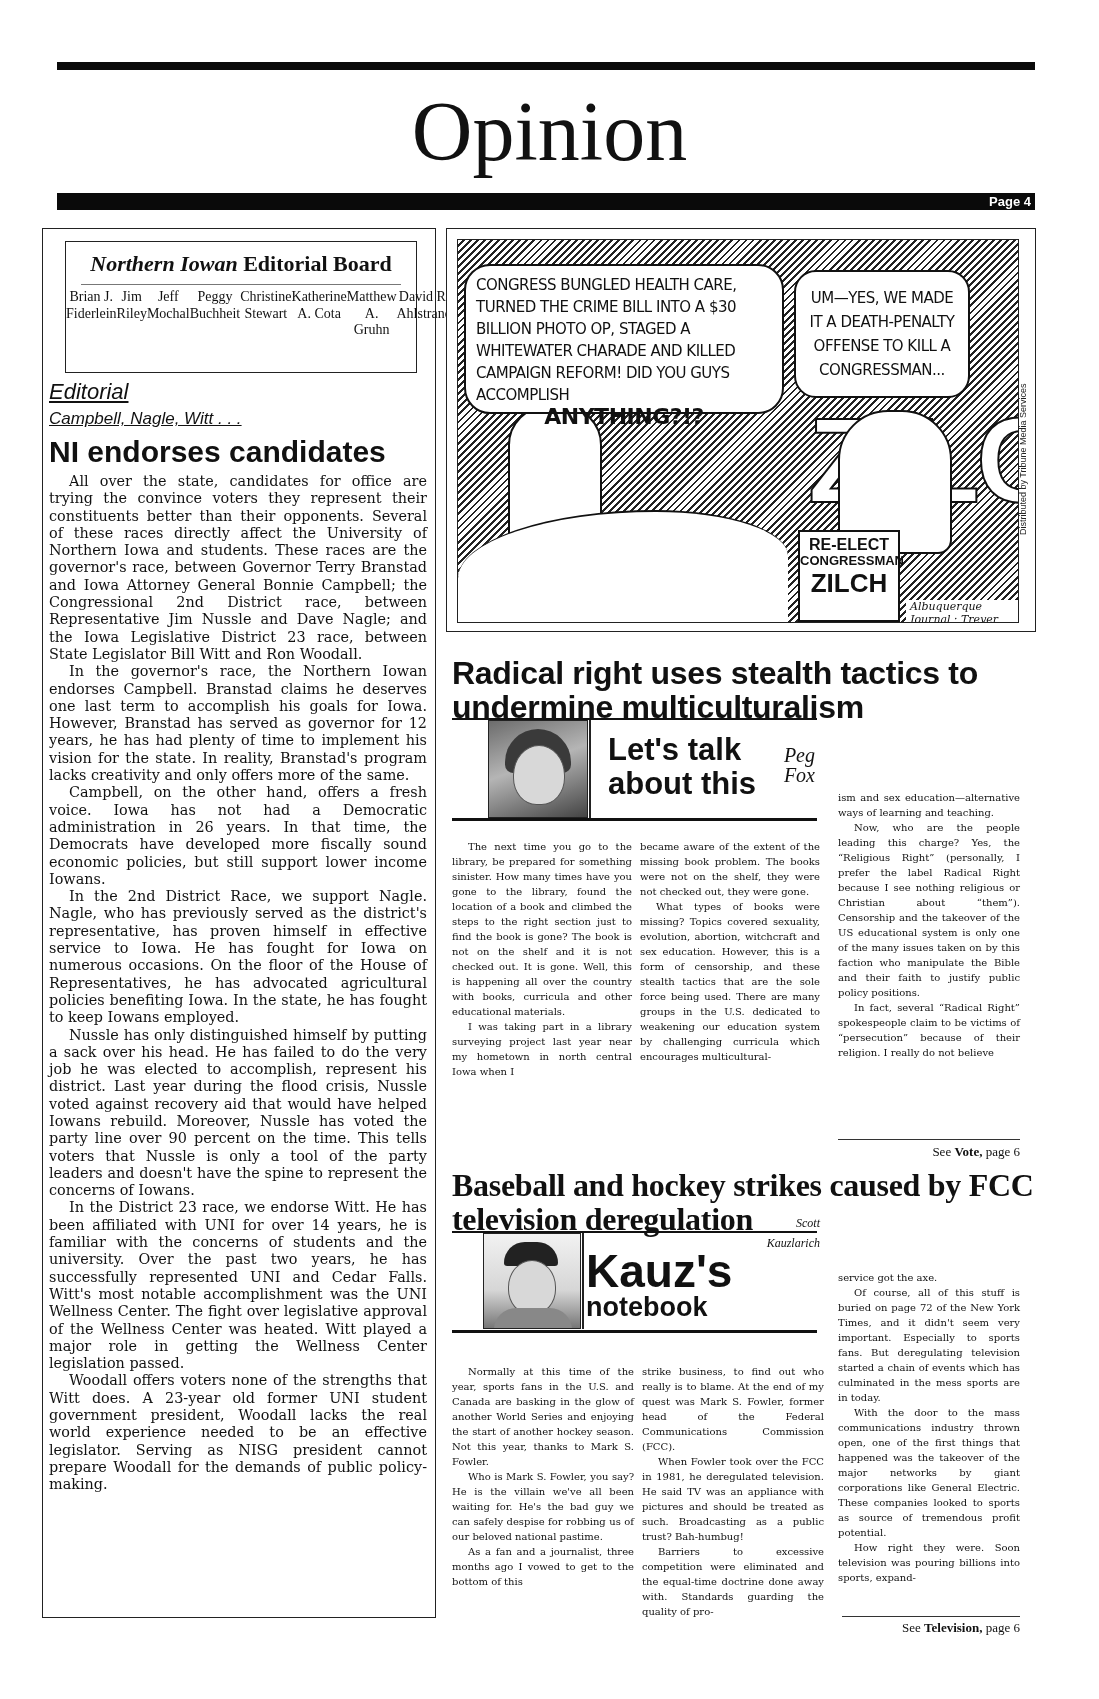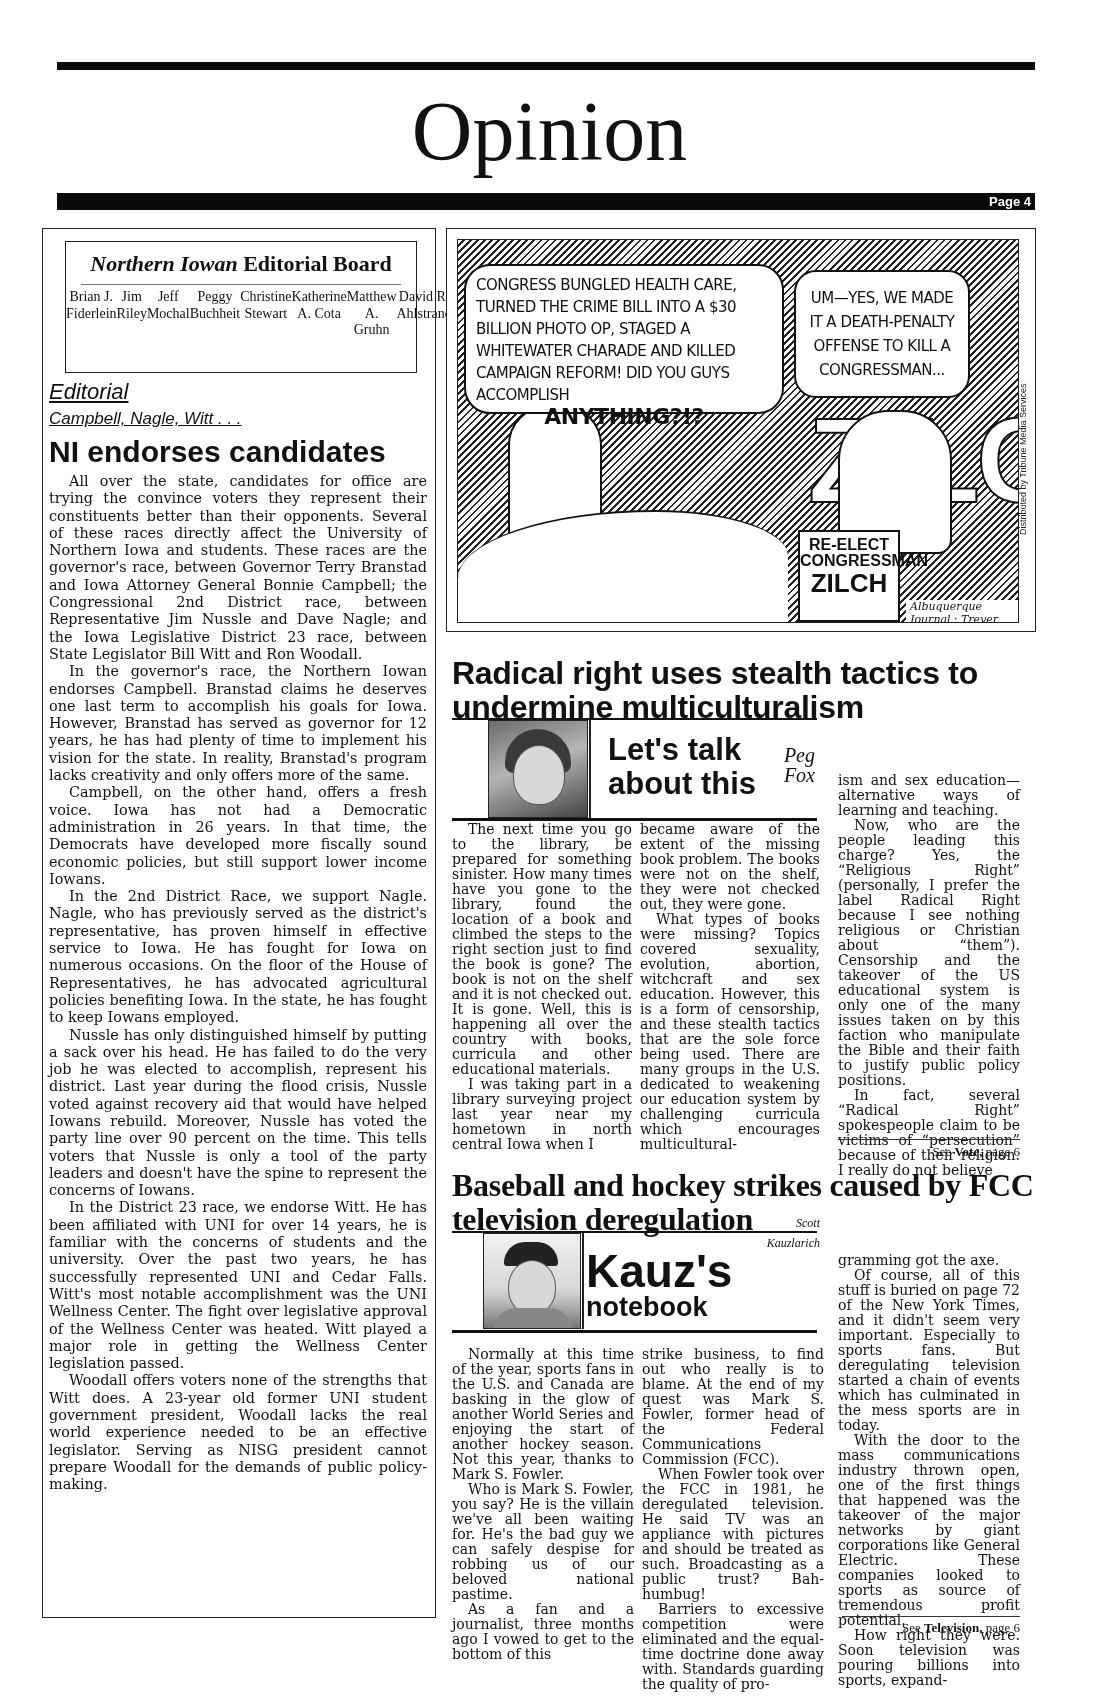--- a/index.html
+++ b/index.html
@@ -29,36 +29,36 @@
   .cartoon .inner{position:absolute;left:10px;top:10px;width:560px;height:382px;border:1px solid #222;overflow:hidden;background:repeating-linear-gradient(135deg,#fff 0 3px,#222 3px 5px);}
   .bubble1{position:absolute;left:6px;top:8px;width:320px;height:150px;background:#fff;border:2px solid #111;border-radius:26px;font-family:"DejaVu Sans",sans-serif;font-size:15px;line-height:22px;padding:8px 10px;box-sizing:border-box;text-transform:uppercase;letter-spacing:-0.5px;margin-top:16px;}
   .bubble1 .big{display:block;text-align:center;font-size:22px;font-weight:bold;}
   .bubble2{position:absolute;left:336px;top:30px;width:176px;height:128px;background:#fff;border:2px solid #111;border-radius:22px;font-family:"DejaVu Sans",sans-serif;font-size:15px;line-height:24px;padding:14px 10px;box-sizing:border-box;text-align:center;text-transform:uppercase;letter-spacing:-0.5px;}
   .zilch-bg{position:absolute;left:350px;top:160px;font-family:"Liberation Sans",sans-serif;font-weight:bold;font-size:120px;line-height:120px;color:#fff;-webkit-text-stroke:2px #111;letter-spacing:-4px;}
   .crowd{position:absolute;left:0;top:270px;width:330px;height:112px;background:#fff;border-top:2px solid #111;border-radius:60% 40% 0 0;}
   .speaker-fig{position:absolute;left:50px;top:165px;width:90px;height:150px;background:#fff;border:2px solid #111;border-radius:40px 40px 10px 10px;}
   .congressman{position:absolute;left:380px;top:170px;width:110px;height:140px;background:#fff;border:2px solid #111;border-radius:50px 50px 14px 14px;}
   .podium{position:absolute;left:340px;top:290px;width:102px;height:92px;background:#fff;border:2px solid #111;font-family:"Liberation Sans",sans-serif;font-weight:bold;text-align:center;box-sizing:border-box;padding-top:4px;}
   .podium .l1{font-size:16px;line-height:18px;}
-  .podium .l2{font-size:16px;line-height:14px;}
+  .podium .l2{font-size:13px;line-height:14px;}
   .podium .l3{font-size:26px;line-height:30px;}
   .cartoon-sig{position:absolute;left:448px;top:360px;font-family:"DejaVu Serif",serif;font-style:italic;font-size:11px;background:#fff;padding:0 4px;}
   .credit{position:absolute;left:571px;top:80px;width:14px;height:300px;writing-mode:vertical-rl;transform:rotate(180deg);font-family:"Liberation Sans",sans-serif;font-size:9px;color:#222;text-align:center;}
 
   
   .headline{position:absolute;font-family:"Liberation Sans",sans-serif;font-weight:bold;font-size:32px;line-height:34px;letter-spacing:-0.3px;}
   .rule{position:absolute;height:2px;background:#111;}
   .thinrule{position:absolute;height:1px;background:#333;}
   .photo{position:absolute;border:1.5px solid #222;box-sizing:border-box;overflow:hidden;}
   .photo .bg{position:absolute;inset:0;background:linear-gradient(160deg,#6c6c6c,#b5b5b5 45%,#444);}
   .photo .face{position:absolute;border-radius:50% 50% 45% 45%;background:#d8d8d8;border:1px solid #555;}
   .photo .hair{position:absolute;background:#3a3a3a;}
   .col-title{position:absolute;font-family:"Liberation Sans",sans-serif;font-weight:bold;}
   .byline{position:absolute;font-family:"Liberation Serif",serif;font-style:italic;font-size:20px;line-height:20px;text-align:right;}
-  .body-col{position:absolute;font-family:"DejaVu Serif",serif;font-size:14px;line-height:15px;text-align:justify;}
+  .body-col{position:absolute;font-family:"DejaVu Serif",serif;font-size:10px;line-height:15px;text-align:justify;margin-top:17px;}
   .body-col p{margin:0;text-indent:16px;}
   .body-col p.cont{text-indent:0;}
   .jump{position:absolute;font-family:"Liberation Serif",serif;font-size:13px;text-align:right;}
   .jump b{font-weight:bold;}
   .vline{position:absolute;width:1.5px;background:#222;}
 </style>
 </head>
 <body>
 
 <div class="topbar"></div>
@@ -188,21 +188,21 @@
   <p>Normally at this time of the year, sports fans in the U.S. and Canada are basking in the glow of another World Series and enjoying the start of another hockey season. Not this year, thanks to Mark S. Fowler.</p>
   <p>Who is Mark S. Fowler, you say? He is the villain we've all been waiting for. He's the bad guy we can safely despise for robbing us of our beloved national pastime.</p>
   <p>As a fan and a journalist, three months ago I vowed to get to the bottom of this</p>
 </div>
 <div class="body-col" style="left:642px;top:1347px;width:182px;">
   <p class="cont">strike business, to find out who really is to blame. At the end of my quest was Mark S. Fowler, former head of the Federal Communications Commission (FCC).</p>
   <p>When Fowler took over the FCC in 1981, he deregulated television. He said TV was an appliance with pictures and should be treated as such. Broadcasting as a public trust? Bah-humbug!</p>
   <p>Barriers to excessive competition were eliminated and the equal-time doctrine done away with. Standards guarding the quality of pro-</p>
 </div>
 <div class="body-col" style="left:838px;top:1253px;width:182px;">
-  <p class="cont">gramming got the axe.</p>
+  <p class="cont">service got the axe.</p>
   <p>Of course, all of this stuff is buried on page 72 of the New York Times, and it didn't seem very important. Especially to sports fans. But deregulating television started a chain of events which has culminated in the mess sports are in today.</p>
   <p>With the door to the mass communications industry thrown open, one of the first things that happened was the takeover of the major networks by giant corporations like General Electric. These companies looked to sports as source of tremendous profit potential.</p>
   <p>How right they were. Soon television was pouring billions into sports, expand-</p>
 </div>
 <div class="thinrule" style="left:842px;top:1616px;width:178px;"></div>
 <div class="jump" style="left:838px;top:1620px;width:182px;">
   <span>See</span>
   <b>Television,</b>
   <span>page 6</span>
 </div>

